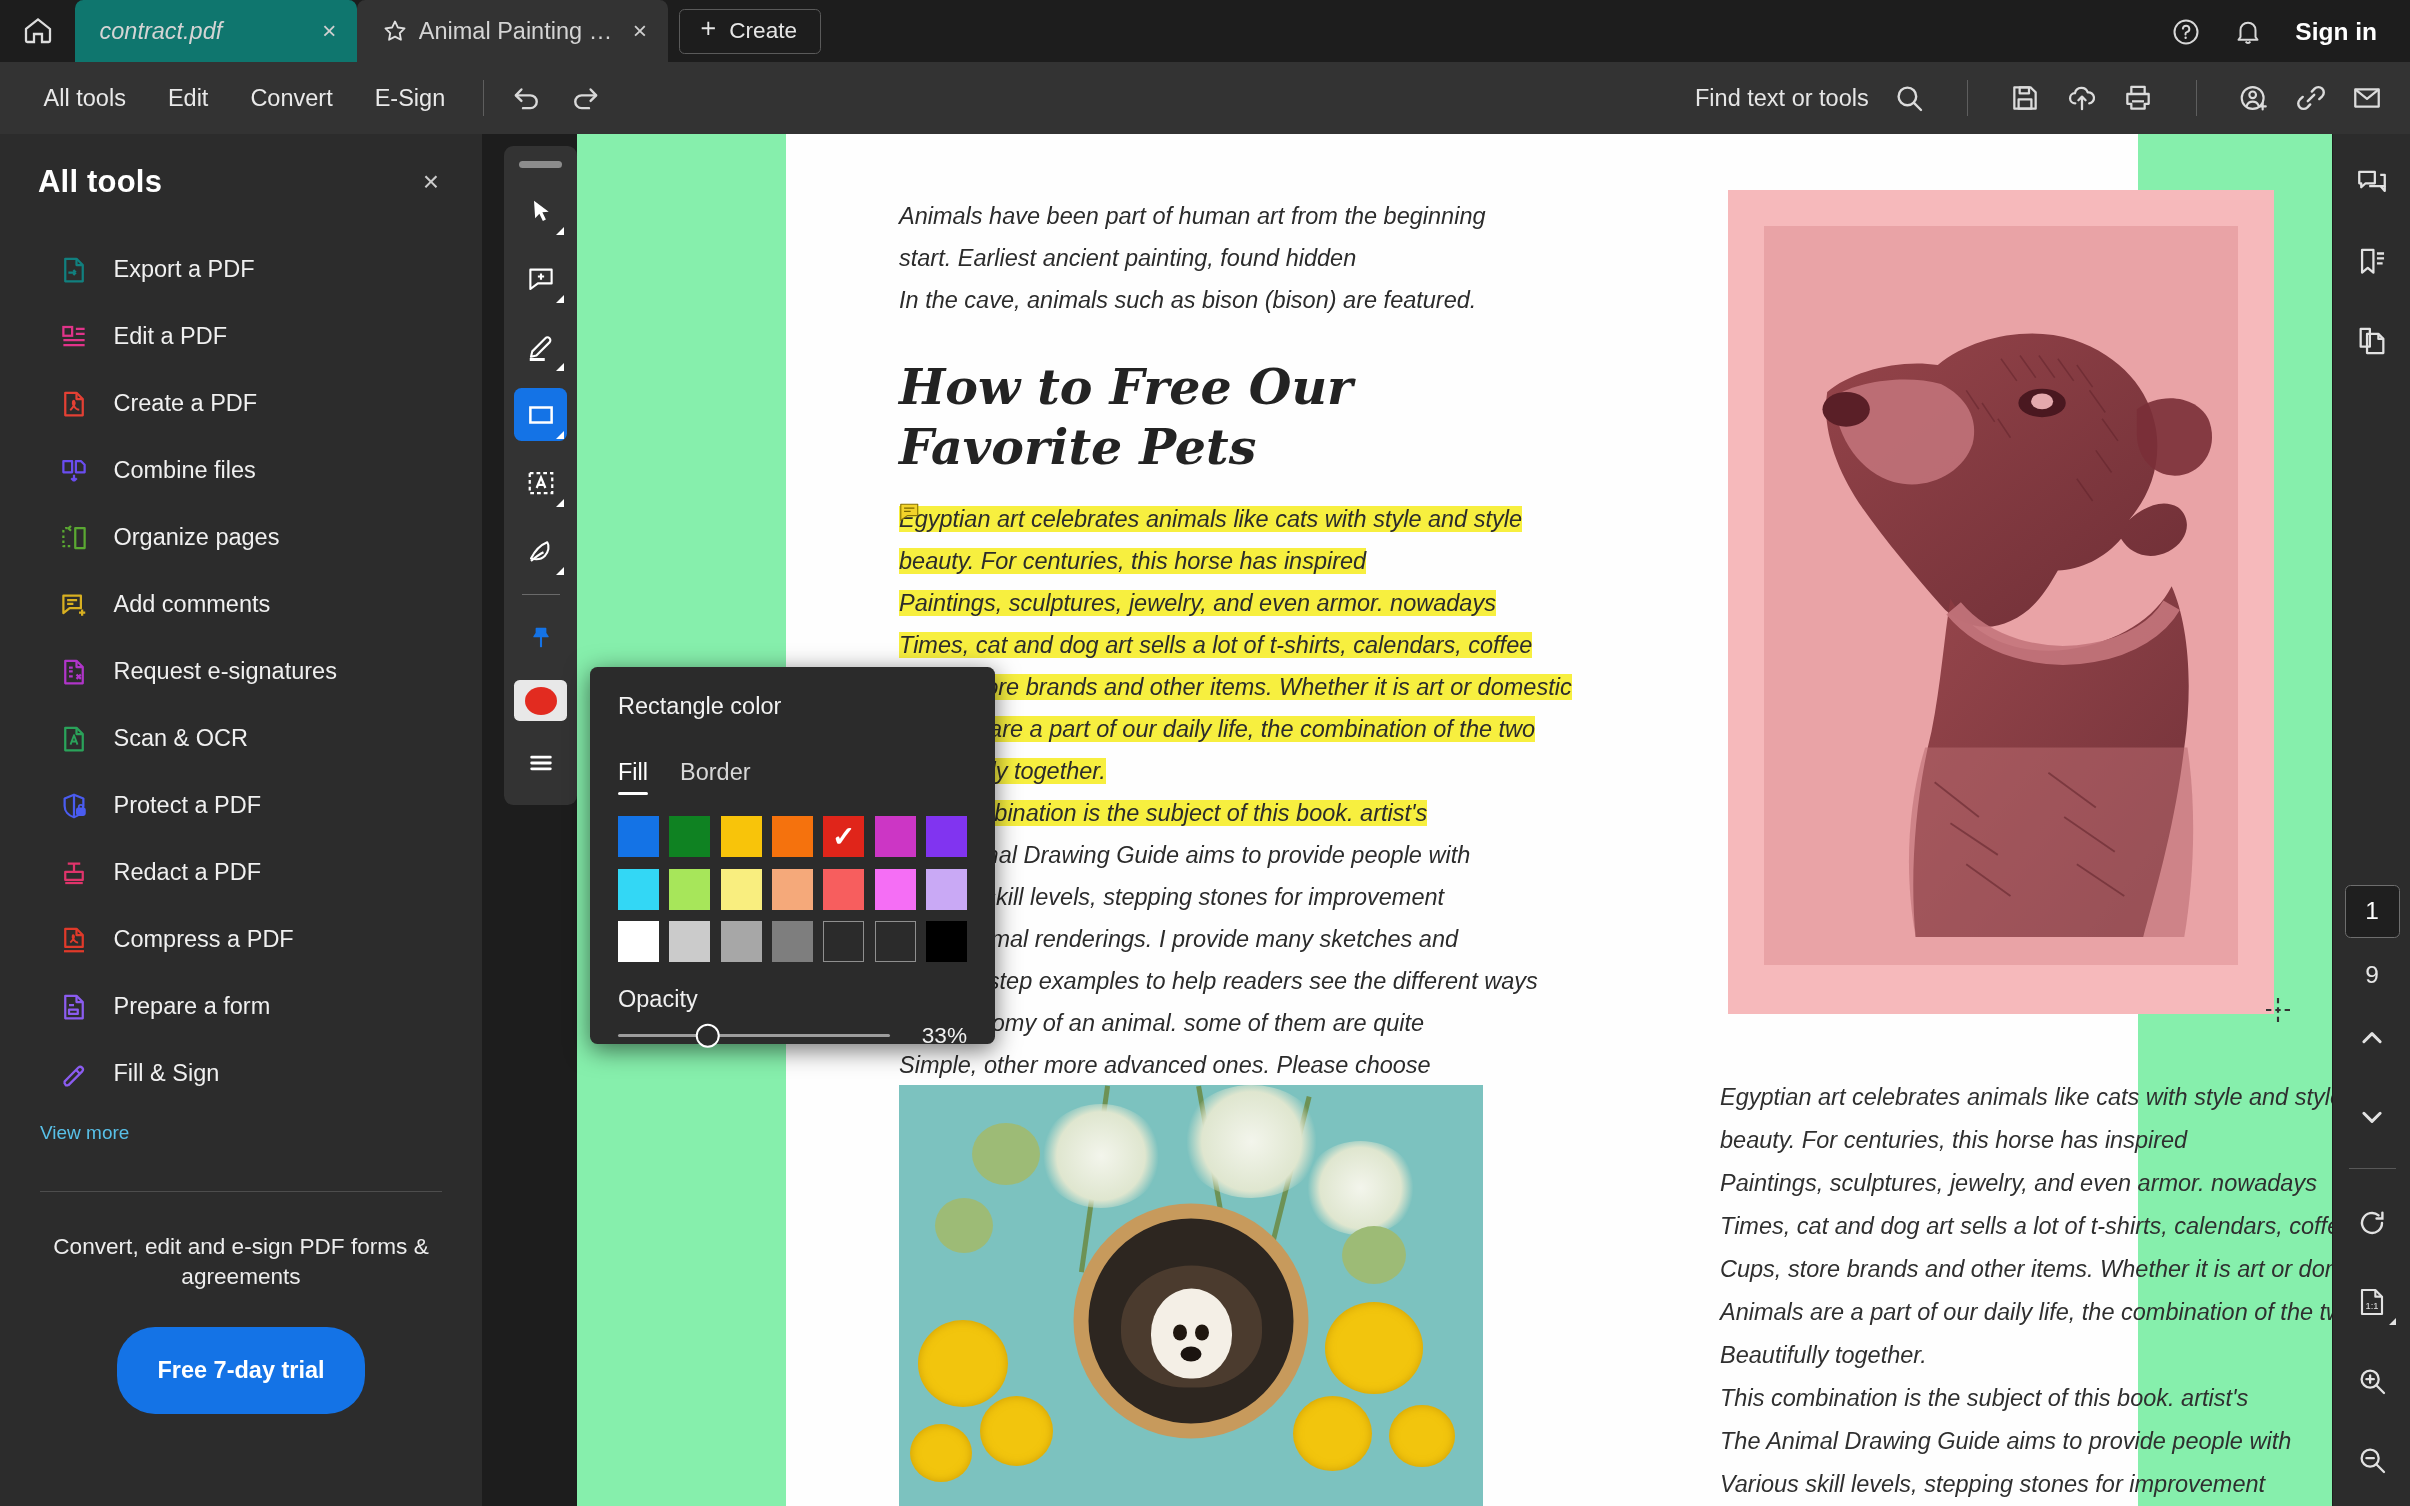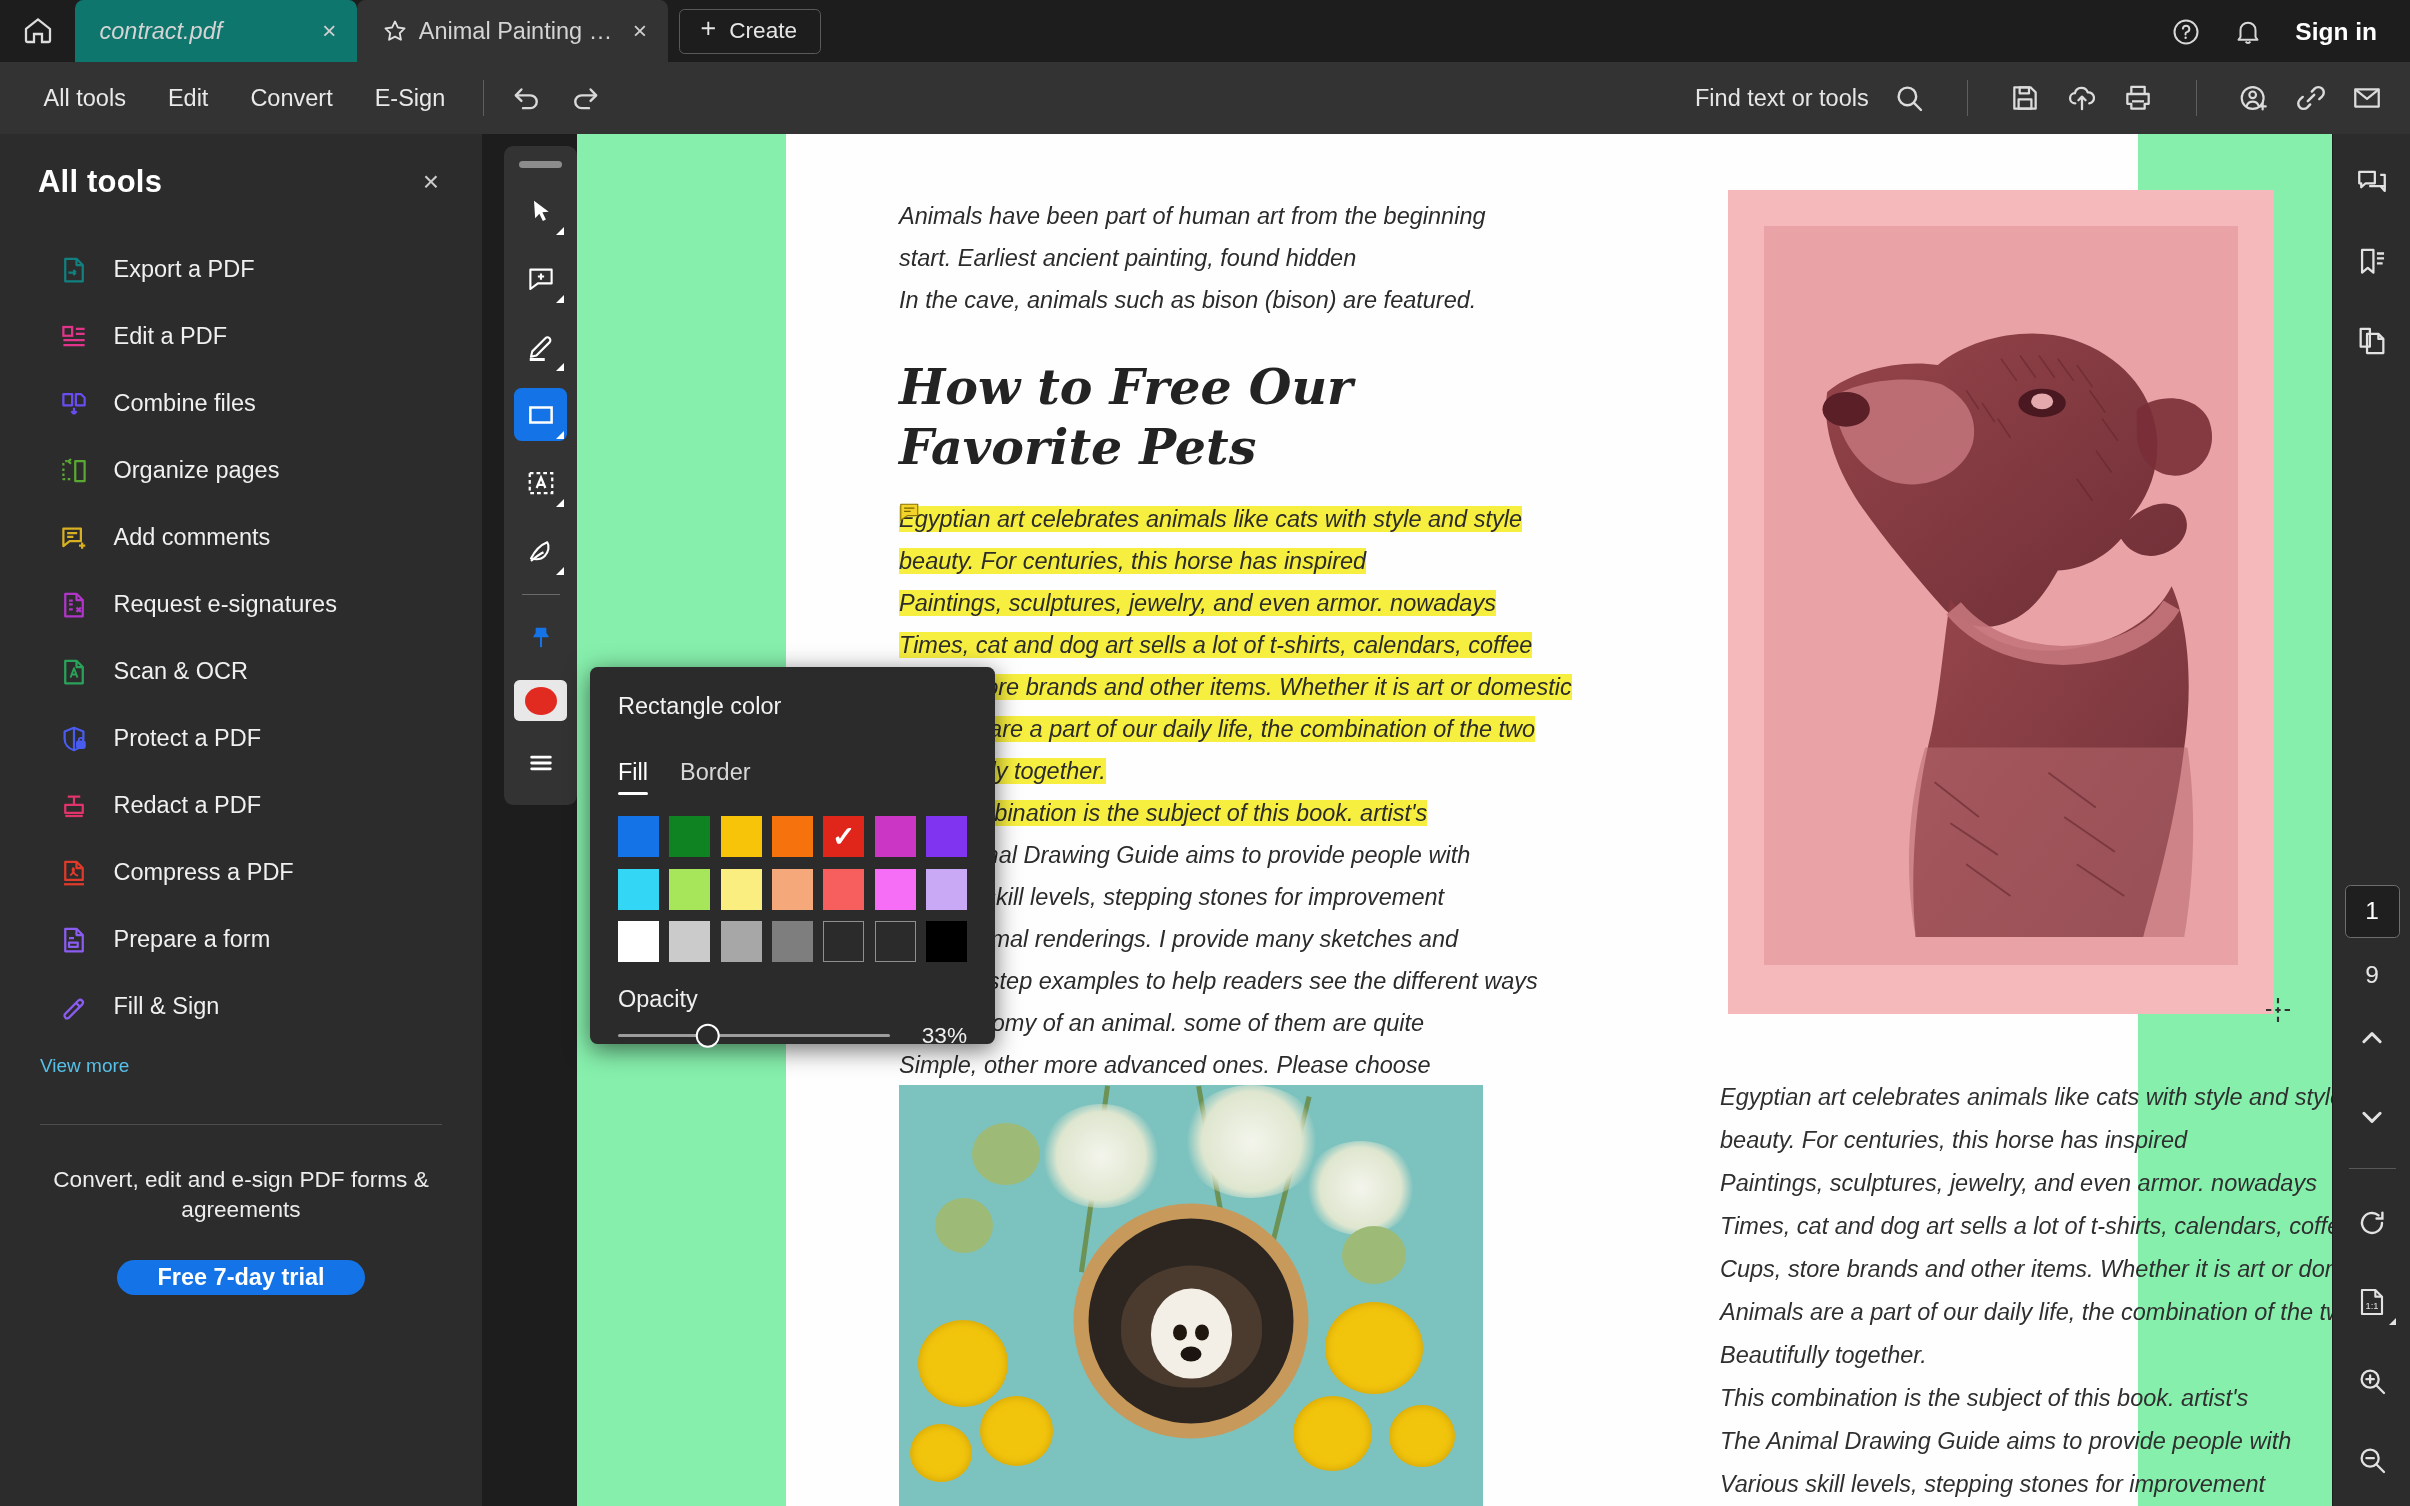--- a/index.html
+++ b/index.html
@@ -92,21 +92,21 @@
     color: #58c0e8; font-size: 19px; padding: 15px 0 0 40px;
   }
   .sb-divider {
     margin: 47px 40px 0 40px; height: 0.9px; background: #4d4d4d;
   }
   .promo { text-align: center; padding: 40px 53px 0 53px; }
   .promo-txt { color: #ededed; font-size: 22.6px; line-height: 1.35; }
   .promo-btn {
     margin: 34px auto 0 auto; display: block; background: #1473e6; color: #fff;
     border: none; border-radius: 38px; font-size: 23.5px; font-weight: 700;
-    padding: 4px 40px; font-family: "Liberation Sans", sans-serif; cursor: pointer;
+    padding: 30px 40px; font-family: "Liberation Sans", sans-serif; cursor: pointer;
   }
 
   
   .anno-bar {
     position: absolute; left: 504px; top: 146px; width: 73px; height: 659px;
     background: #333333; border-radius: 9.4px;
     display: flex; flex-direction: column; align-items: center; padding-top: 9.4px;
   }
   .drag-grip { width: 43px; height: 6.6px; border-radius: 3.8px; background: #8c8c8c; margin: 5.6px 0 9.4px 0; }
   .anno-btn {
@@ -414,20 +414,30 @@
       <div class="sb-item">
         <span class="sb-ic">
           <svg width="30" height="30" viewBox="0 0 24 24" fill="none" stroke="#e1348a" stroke-width="1.8">
             <rect x="3.5" y="4" width="7" height="7"></rect>
               <path d="M13.5 5.5h7M13.5 9.5h7M3.5 14.5h17M3.5 18.5h17"></path>
           </svg>
         </span>
         <span>Edit a PDF</span>
       </div>
 
+      <div class="sb-item">
+        <span class="sb-ic">
+          <svg width="30" height="30" viewBox="0 0 24 24" fill="none" stroke="#e34034" stroke-width="1.8" stroke-linejoin="round">
+            <path d="M5 3h9l5 5v13H5z"></path>
+              <path d="M14 3v5h5"></path>
+            <path d="M9 17c3-3 4-6 3.2-7.2-.8-1.2-2 1-.4 3.6 1.2 2 3 3.2 4.4 3.2" stroke-width="1.5"></path>
+          </svg>
+        </span>
+        <span>Create a PDF</span>
+      </div>
 
       <div class="sb-item">
         <span class="sb-ic">
           <svg width="30" height="30" viewBox="0 0 24 24" fill="none" stroke="#6a4df0" stroke-width="1.8" stroke-linejoin="round">
             <path d="M3.5 4h7v9h-7z"></path>
               <path d="M13.5 4h4l3 3v6h-7z"></path>
               <path d="M12 15v5m0 0-2.2-2.2M12 20l2.2-2.2"></path>
           </svg>
         </span>
         <span>Combine files</span>

